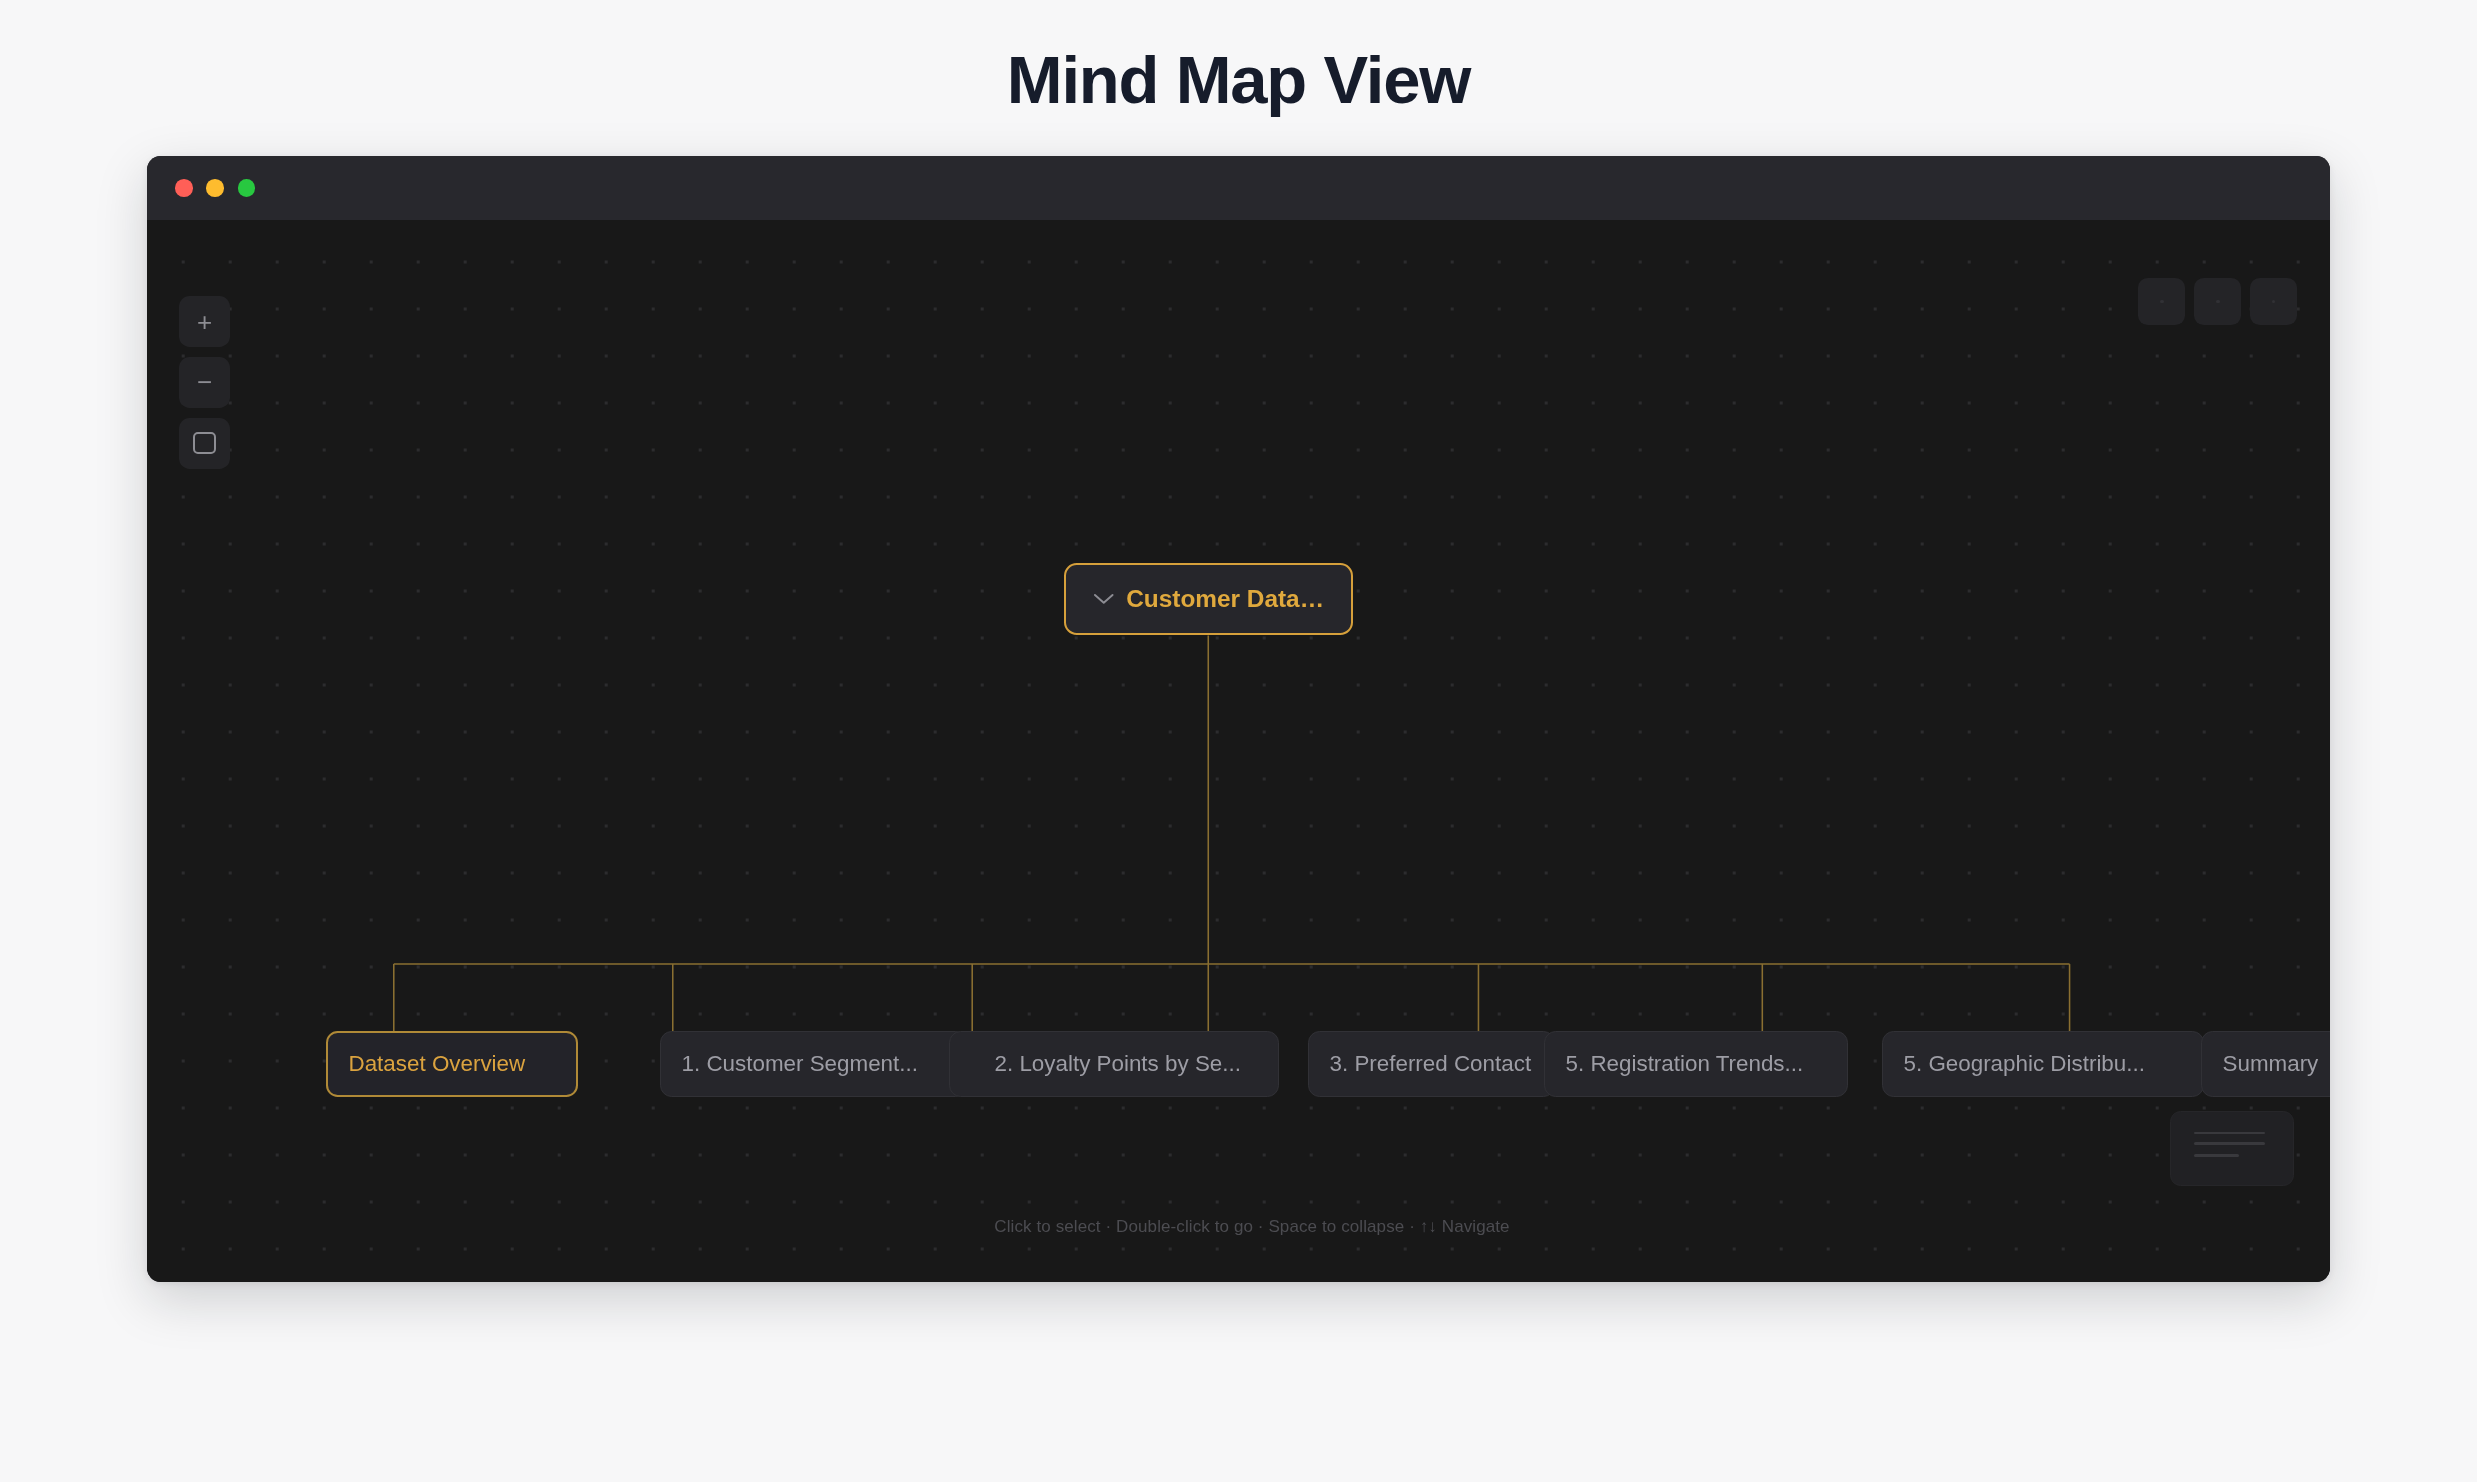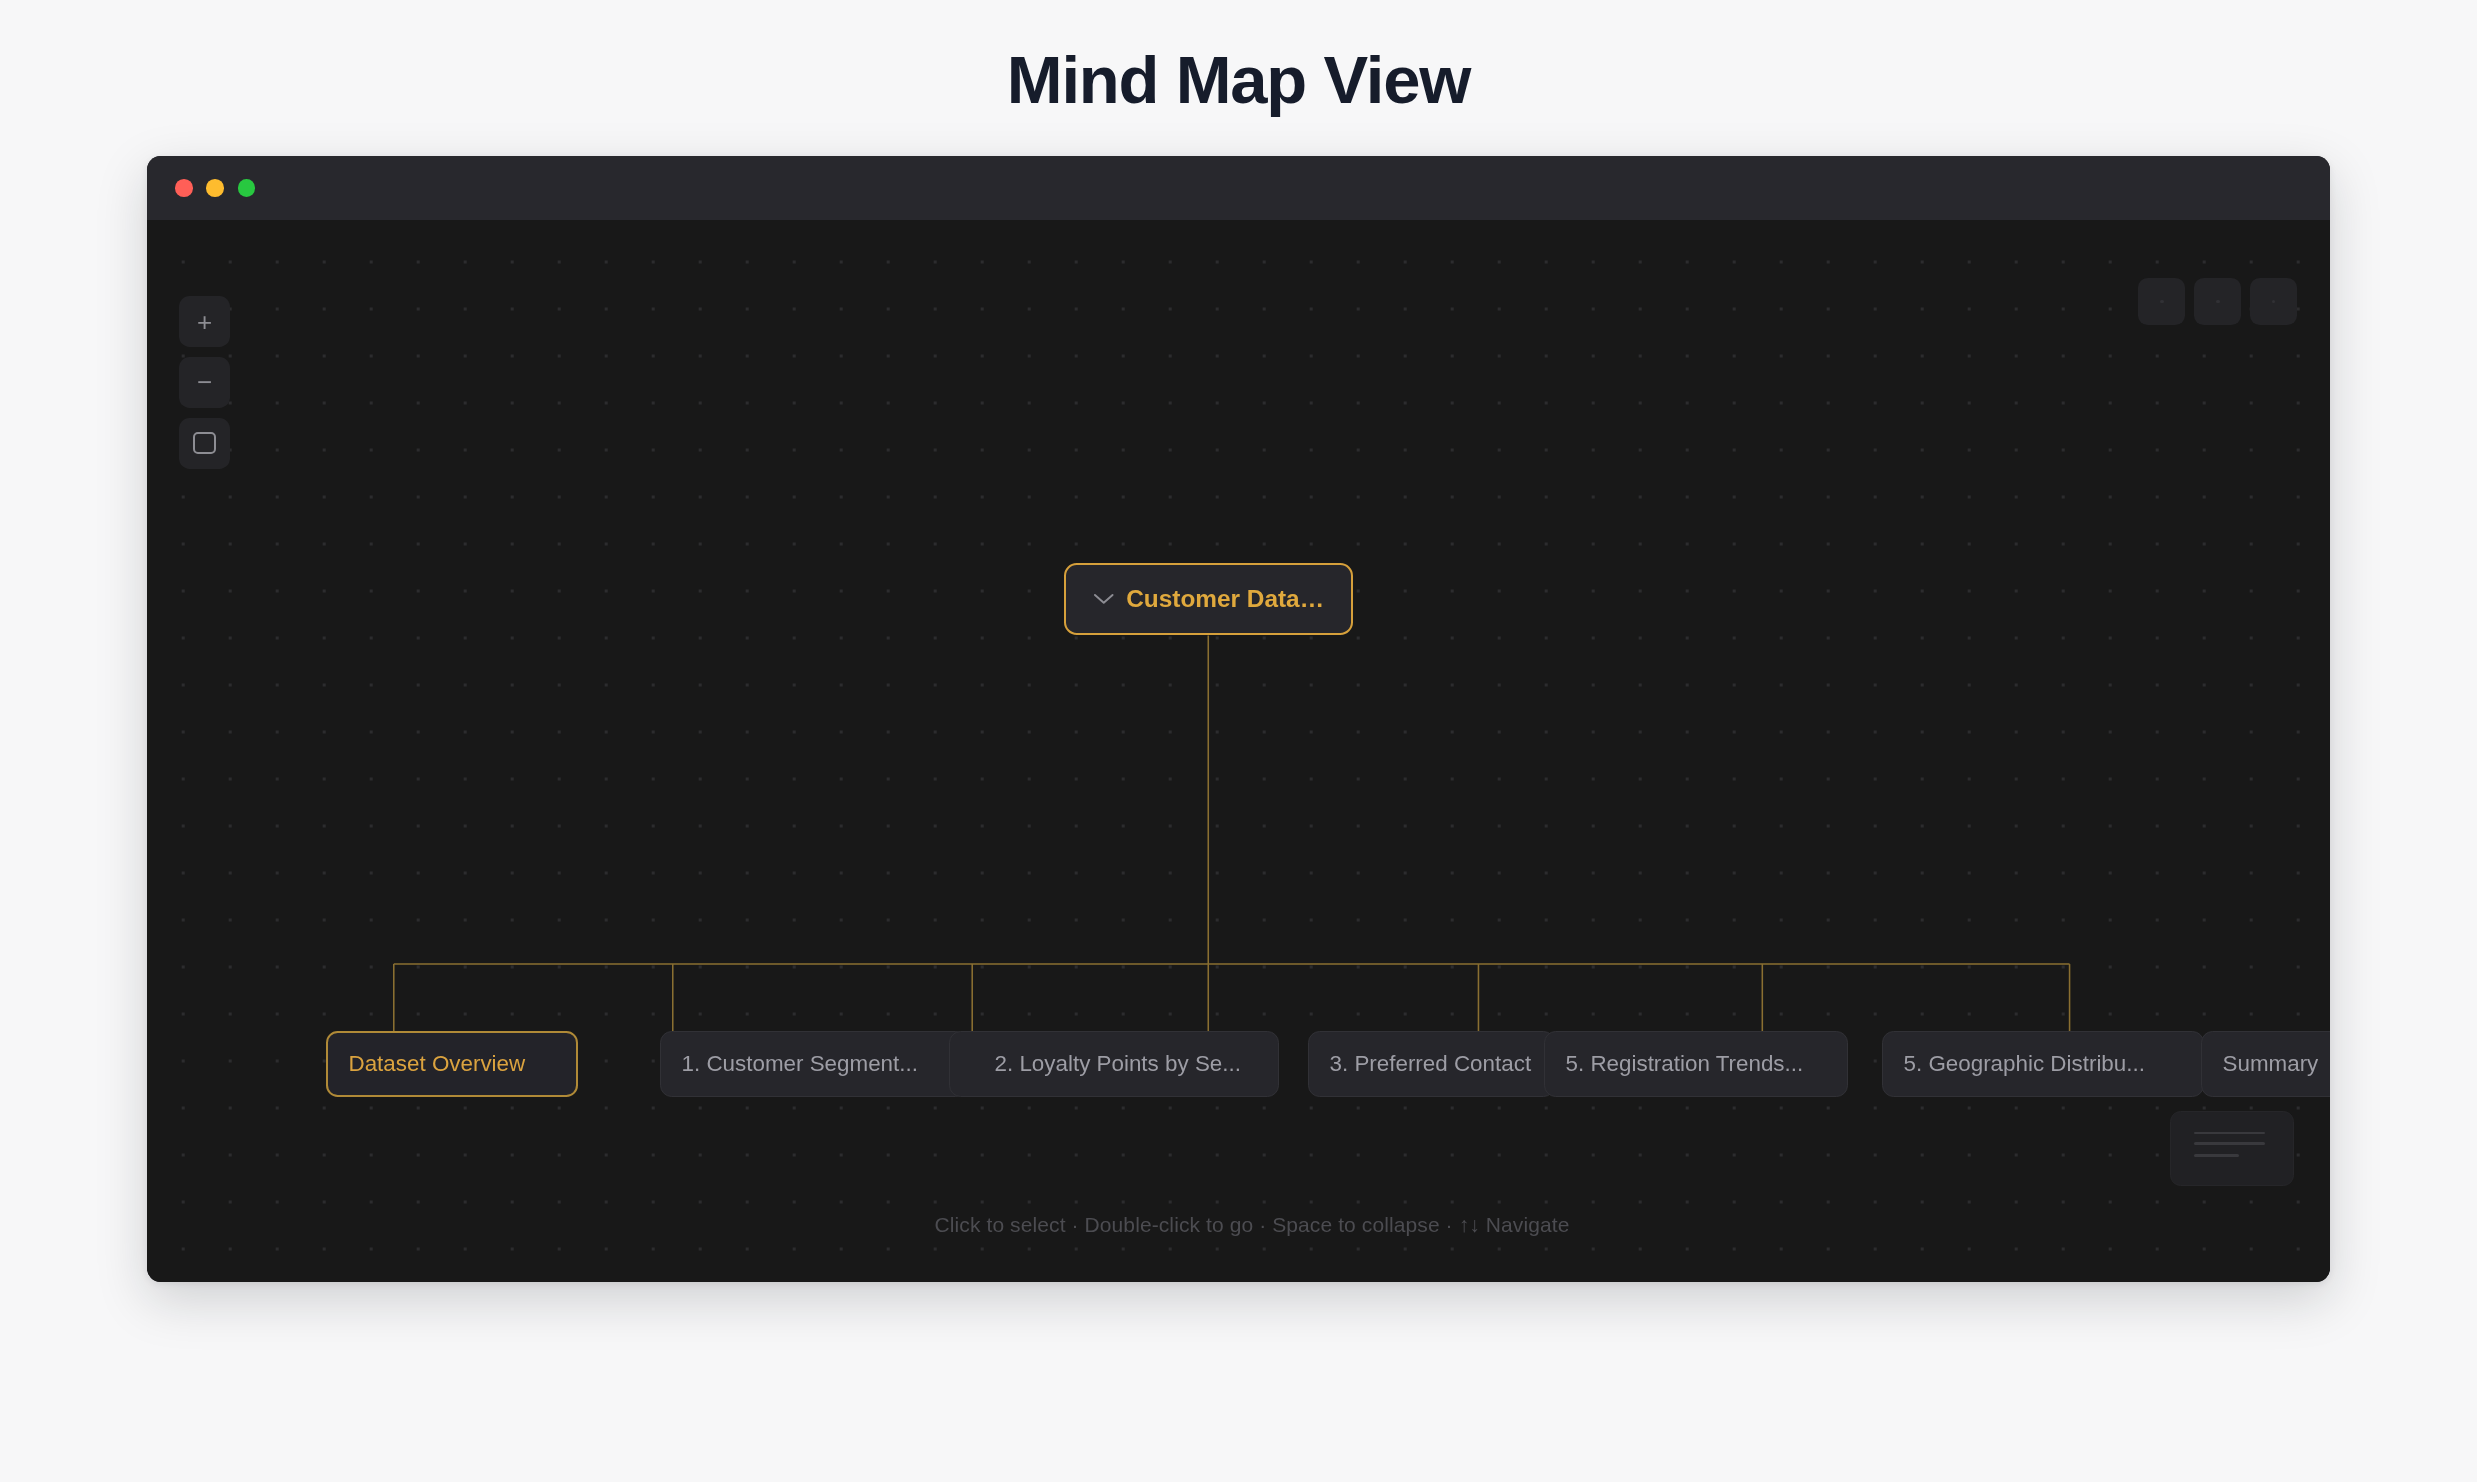--- a/index.html
+++ b/index.html
@@ -165,21 +165,21 @@
   .mm-line.l2 { left: 23.4px; top: 30px; width: 71px; }
   .mm-line.l3 { left: 23.4px; top: 42px; width: 45px; }
 
   
   .hint {
     position: absolute;
     left: 0;
     bottom: 45px;
     width: 100%;
     text-align: center;
-    font-size: 21px;
+    font-size: 17px;
     color: #4c4c51;
     letter-spacing: 0.1px;
     font-family: "Liberation Sans", sans-serif;
     padding-left: 27px;
   }
 
   
   .graph {
     position: absolute;
     left: 0; top: 0;

